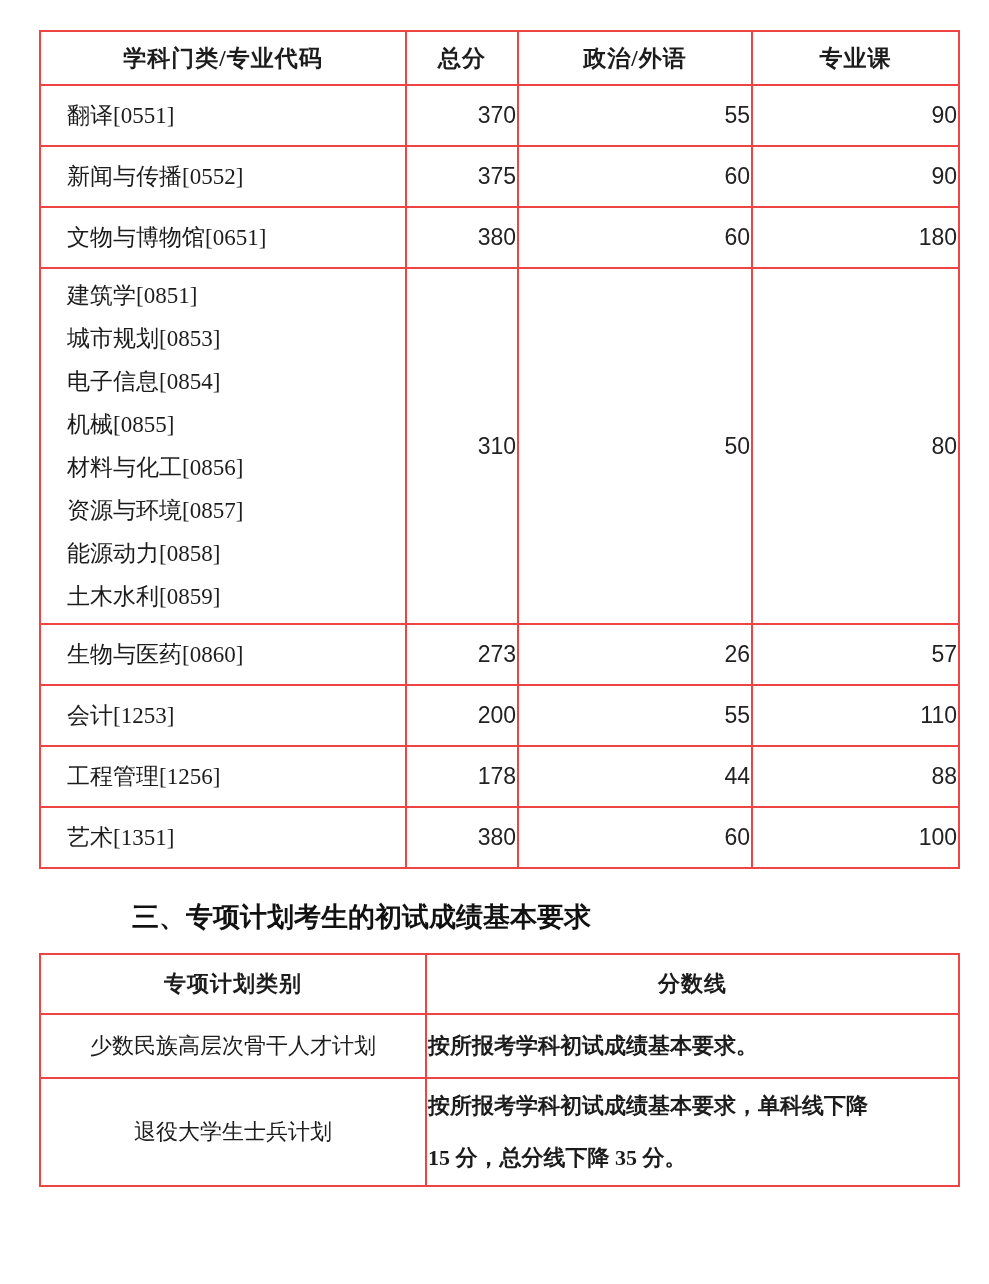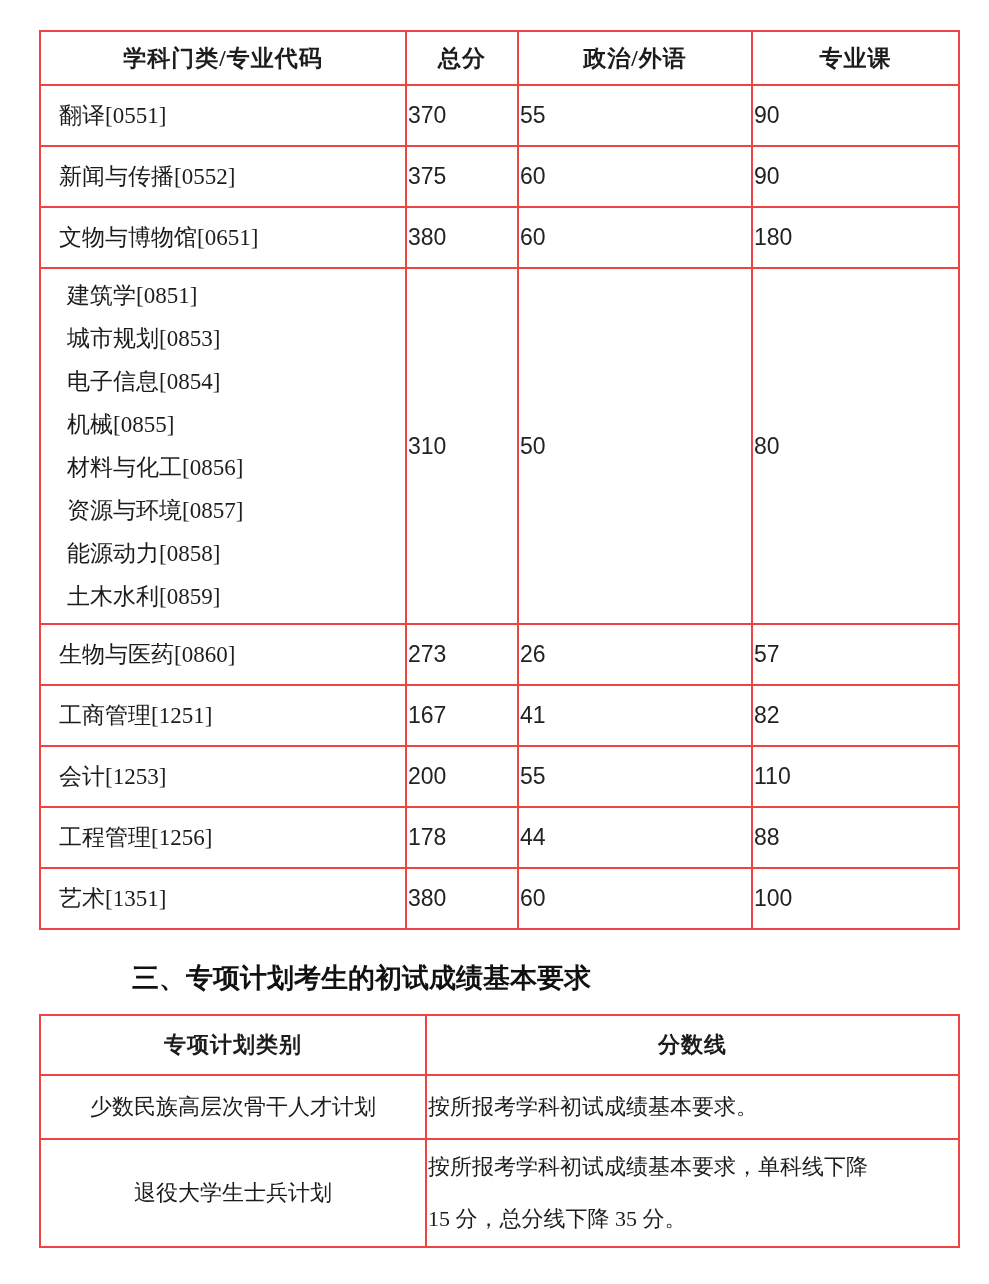--- a/index.html
+++ b/index.html
@@ -22,23 +22,23 @@
     font-weight: bold;
     font-size: 23px;
     text-align: center;
     letter-spacing: 1px;
   }
   .t1 td { font-size: 23px; }
   .t1 .subject-col { width: 366px; }
   .t1 .total-col   { width: 112px; }
   .t1 .pol-col     { width: 234px; }
   .t1 .prof-col    { width: 207px; }
-  .t1 td.subject { text-align: left; padding-left: 18px; }
+  .t1 td.subject { text-align: left; padding-left: 26px; }
   .t1 td.num {
-    text-align: left;
+    text-align: right;
     font-family: "Liberation Sans", "DejaVu Sans", sans-serif;
     font-weight: 400;
     color: #222;
   }
   .t1 tr.single td { height: 57px; }
   .t1 td.group-subjects { padding: 5px 0 5px 26px; border-radius: 22px; }
   .group-line { height: 43px; line-height: 43px; white-space: nowrap; }
 
   
   .heading {
@@ -58,21 +58,21 @@
     font-weight: bold;
     font-size: 22px;
     text-align: center;
     letter-spacing: 1px;
     border-radius: 22px;
   }
   .t2 td { font-size: 22px; }
   .t2 tr.r1 td { height: 60px; }
   .t2 tr.r2 td { height: 104px; }
   .t2 td.cat { text-align: center; }
-  .t2 td.line-cell { text-align: left; padding-right: 10px; }
+  .t2 td.line-cell { text-align: left; padding-right: 10px; font-weight: bold; }
   .score-line { line-height: 52px; white-space: nowrap; }
   .t2 tr.r1 .score-line { line-height: 60px; }
 </style>
 </head>
 <body>
 
 <div class="page">
 
   <table class="t1">
     <colgroup>
@@ -124,26 +124,20 @@
       <td class="num">80</td>
     </tr>
 
     <tr class="single">
       <td class="subject">生物与医药[0860]</td>
       <td class="num">273</td>
       <td class="num">26</td>
       <td class="num">57</td>
     </tr>
     <tr class="single">
-      <td class="subject">工商管理[1251]</td>
-      <td class="num">167</td>
-      <td class="num">41</td>
-      <td class="num">82</td>
-    </tr>
-    <tr class="single">
       <td class="subject">会计[1253]</td>
       <td class="num">200</td>
       <td class="num">55</td>
       <td class="num">110</td>
     </tr>
     <tr class="single">
       <td class="subject">工程管理[1256]</td>
       <td class="num">178</td>
       <td class="num">44</td>
       <td class="num">88</td>

